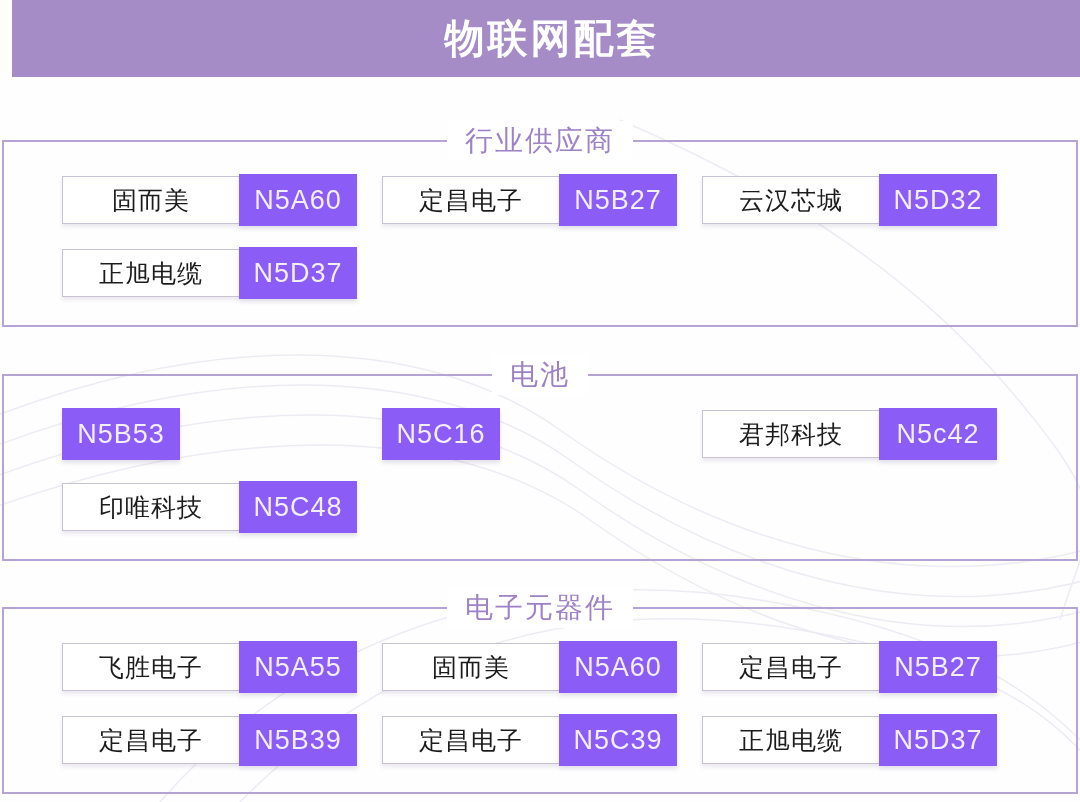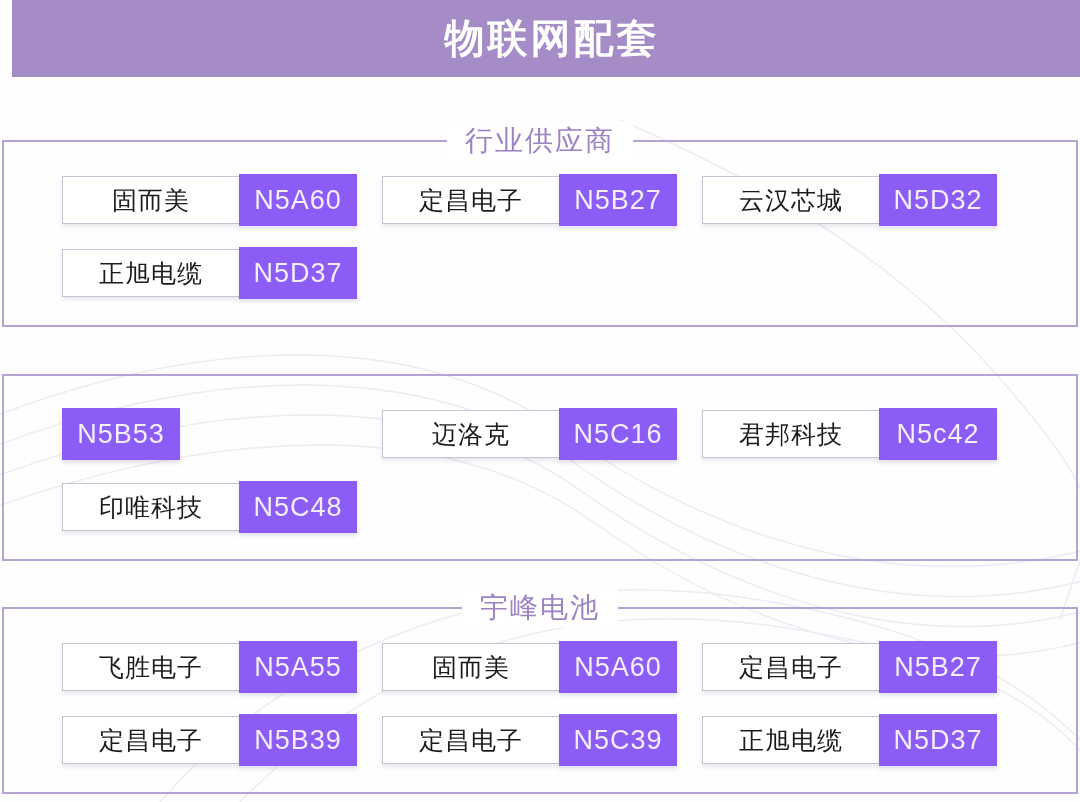--- a/index.html
+++ b/index.html
@@ -136,41 +136,41 @@
         <span class="card-code">N5D32</span>
       </div>
       <div class="card">
         <span class="card-name">正旭电缆</span>
         <span class="card-code">N5D37</span>
       </div>
     </div>
   </div>
 
   <div class="section section-2">
+    <div class="section-title">电池</div>
     <div class="cards">
       <div class="card">
         <span class="card-code">N5B53</span>
       </div>
       <div class="card">
-        <span class="card-name">迈洛克</span>
         <span class="card-code">N5C16</span>
       </div>
       <div class="card">
         <span class="card-name">君邦科技</span>
         <span class="card-code">N5c42</span>
       </div>
       <div class="card">
         <span class="card-name">印唯科技</span>
         <span class="card-code">N5C48</span>
       </div>
     </div>
   </div>
 
   <div class="section section-3">
-    <div class="section-title">宇峰电池</div>
+    <div class="section-title">电子元器件</div>
     <div class="cards">
       <div class="card">
         <span class="card-name">飞胜电子</span>
         <span class="card-code">N5A55</span>
       </div>
       <div class="card">
         <span class="card-name">固而美</span>
         <span class="card-code">N5A60</span>
       </div>
       <div class="card">

